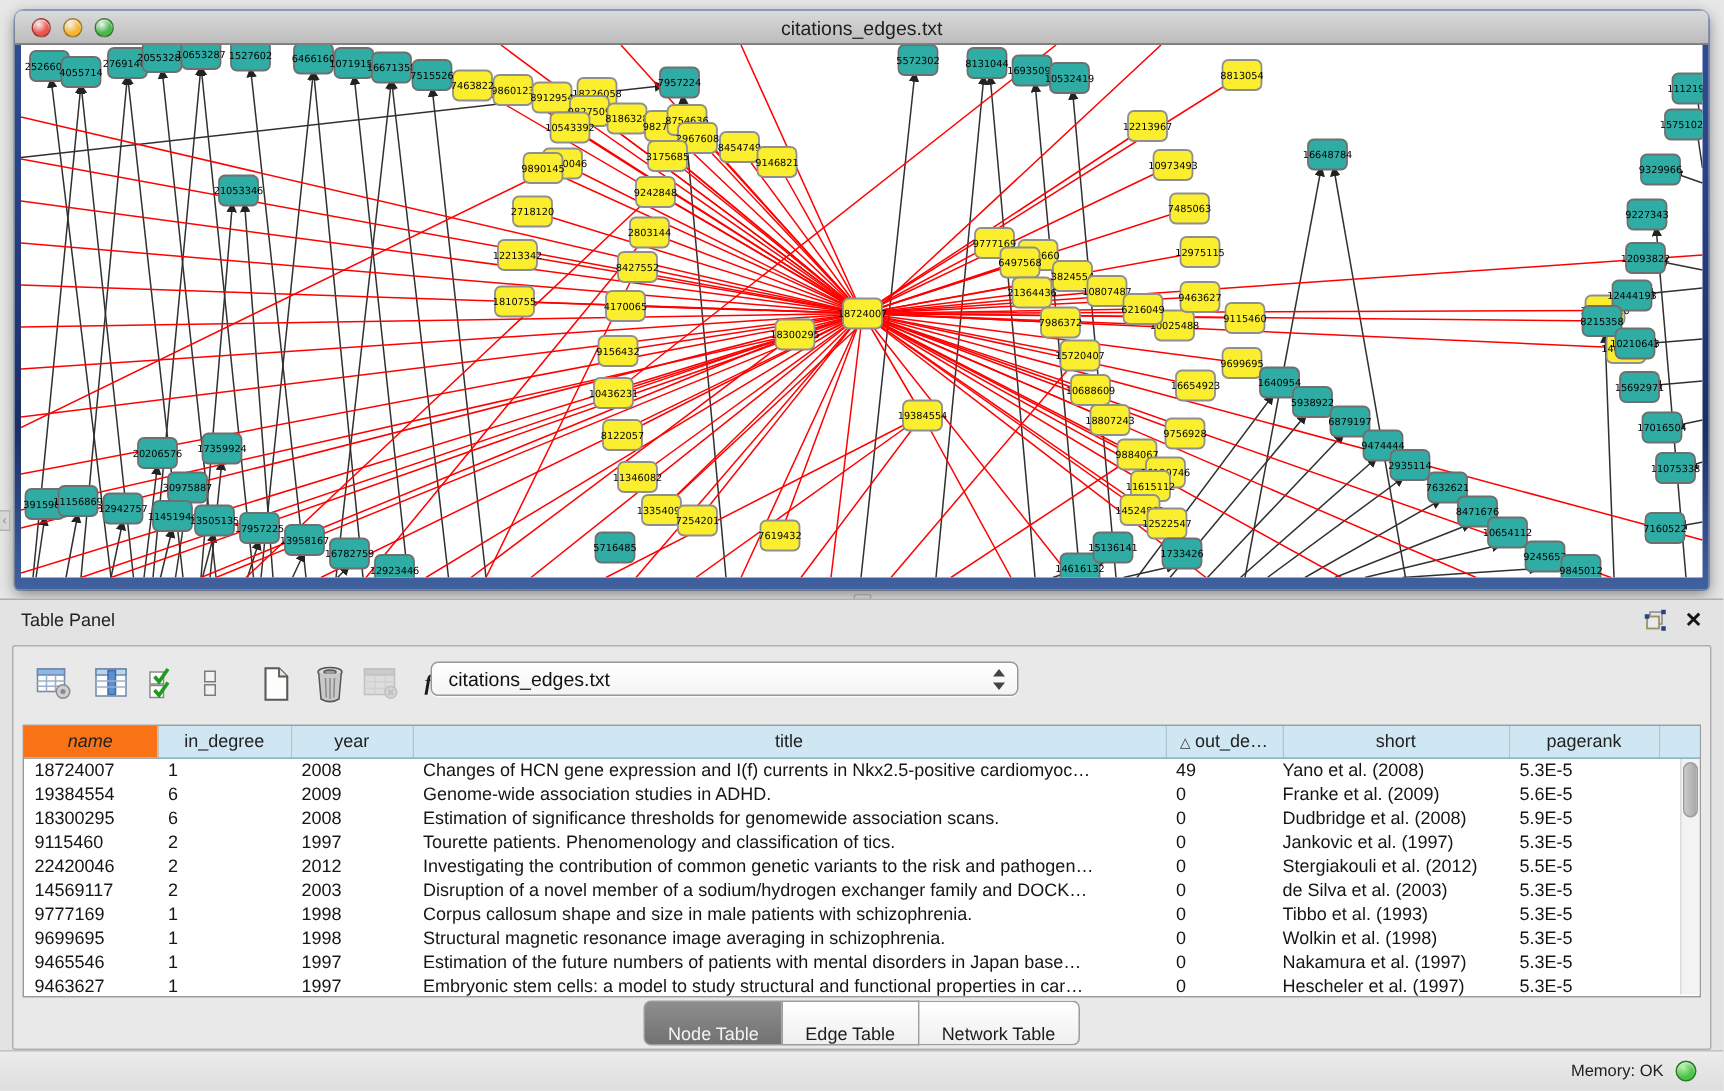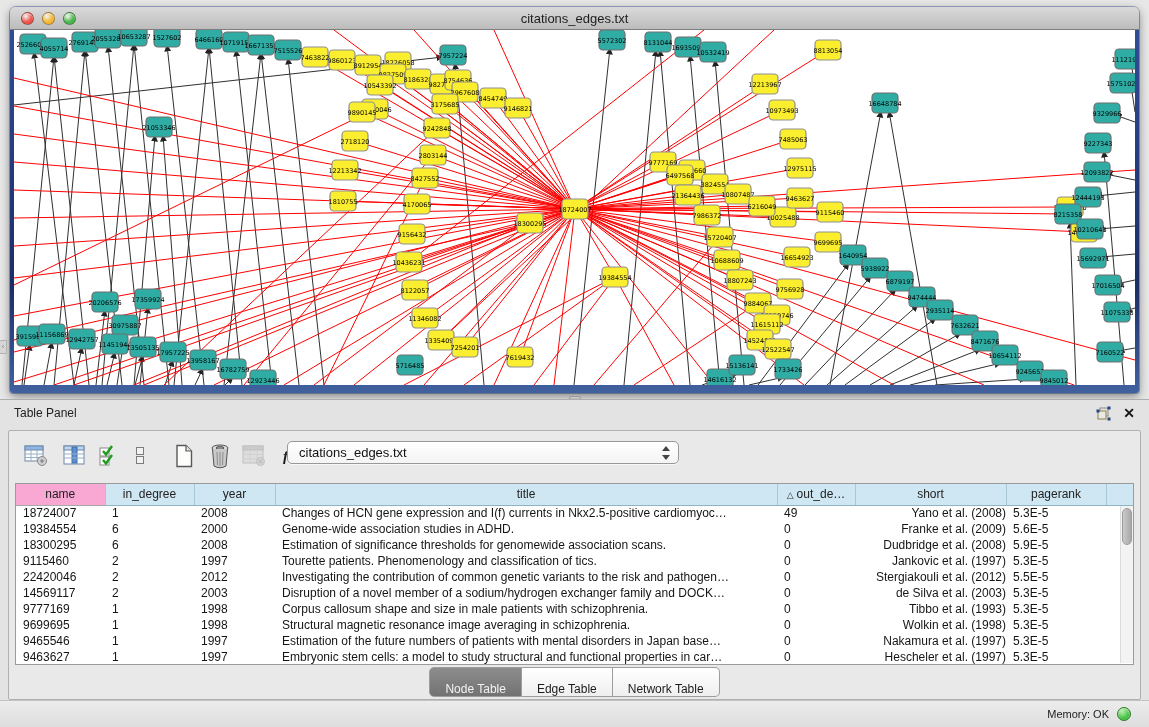--- a/index.html
+++ b/index.html
@@ -53,25 +53,25 @@
     font-size:13px; color:#111; line-height:21px; padding:0 24px 0 11px; }
   .combo-arrows { position:absolute; right:7px; top:3px; width:9px; height:16px; }
   .combo-arrows span { position:absolute; left:0; width:0; height:0; border-left:4.5px solid transparent; border-right:4.5px solid transparent; }
   .combo-arrows .up { top:1px; border-bottom:5px solid #444; }
   .combo-arrows .dn { bottom:1px; border-top:5px solid #444; }
 
   .table-wrap { position:absolute; top:52px; left:6px; right:6px; bottom:34px; background:#fff; border:1px solid #9b9b9b; }
   table { border-collapse:collapse; table-layout:fixed; width:100%; }
   th { height:21px; background:#cfe7f2; border-right:1px solid #a9c8d6; border-bottom:1px solid #8fb4c4;
     font-size:12px; font-weight:400; color:#222; text-align:center; overflow:hidden; white-space:nowrap; }
-  th.th-name { background:#f9a8d4; border-right:1px solid #bdbdbd; border-bottom:1px solid #a8a8a8; }
+  th.th-name { background:#f97316; border-right:1px solid #bdbdbd; border-bottom:1px solid #a8a8a8;font-style:italic; }
   th.th-fill { background:#cfe7f2; border-right:none; }
   .sort-tri::before { content:'△'; font-size:9px; margin-right:3px; color:#333; }
   td { height:16px; font-size:12px; color:#151515; white-space:nowrap; overflow:hidden; padding-left:7px; }
-  td.c5 { text-align:right; padding-left:0; }
+  td.c5 { text-align:left; padding-left:0; }
   .vtrack { position:absolute; top:22px; right:0; bottom:1px; width:13px; background:#f3f3f3; border-left:1px solid #dcdcdc; }
   .vthumb { position:absolute; top:2px; left:1px; width:10px; height:37px; border-radius:6px;
     background:linear-gradient(90deg,#cacaca,#a8a8a8); border:1px solid #9c9c9c; }
 
   .tab-row { position:absolute; left:0; right:0; bottom:5px; height:24px; display:flex; justify-content:center; align-items:center; }
   .tab { height:22px; padding:14px 15px; font-size:12px; font-family:"Liberation Sans",sans-serif; border:1px solid #9d9d9d; border-left:none;
     background:linear-gradient(#ffffff,#efefef); color:#1c1c1c; }
   .tab:first-child { border-left:1px solid #9d9d9d; border-radius:5px 0 0 5px; }
   .tab:last-child { border-radius:0 5px 5px 0; }
   .tab.active { background:linear-gradient(#8d8d8d,#727272); color:#f3f3f3; }
@@ -635,21 +635,21 @@
               <td class="c2">2008</td>
               <td class="c3">Changes of HCN gene expression and I(f) currents in Nkx2.5-positive cardiomyoc…</td>
               <td class="c4">49</td>
               <td class="c5">Yano et al. (2008)</td>
               <td class="c6">5.3E-5</td>
               <td></td>
             </tr>
             <tr>
               <td class="c0">19384554</td>
               <td class="c1">6</td>
-              <td class="c2">2000</td>
+              <td class="c2">2009</td>
               <td class="c3">Genome-wide association studies in ADHD.</td>
               <td class="c4">0</td>
               <td class="c5">Franke et al. (2009)</td>
               <td class="c6">5.6E-5</td>
               <td></td>
             </tr>
             <tr>
               <td class="c0">18300295</td>
               <td class="c1">6</td>
               <td class="c2">2008</td>

